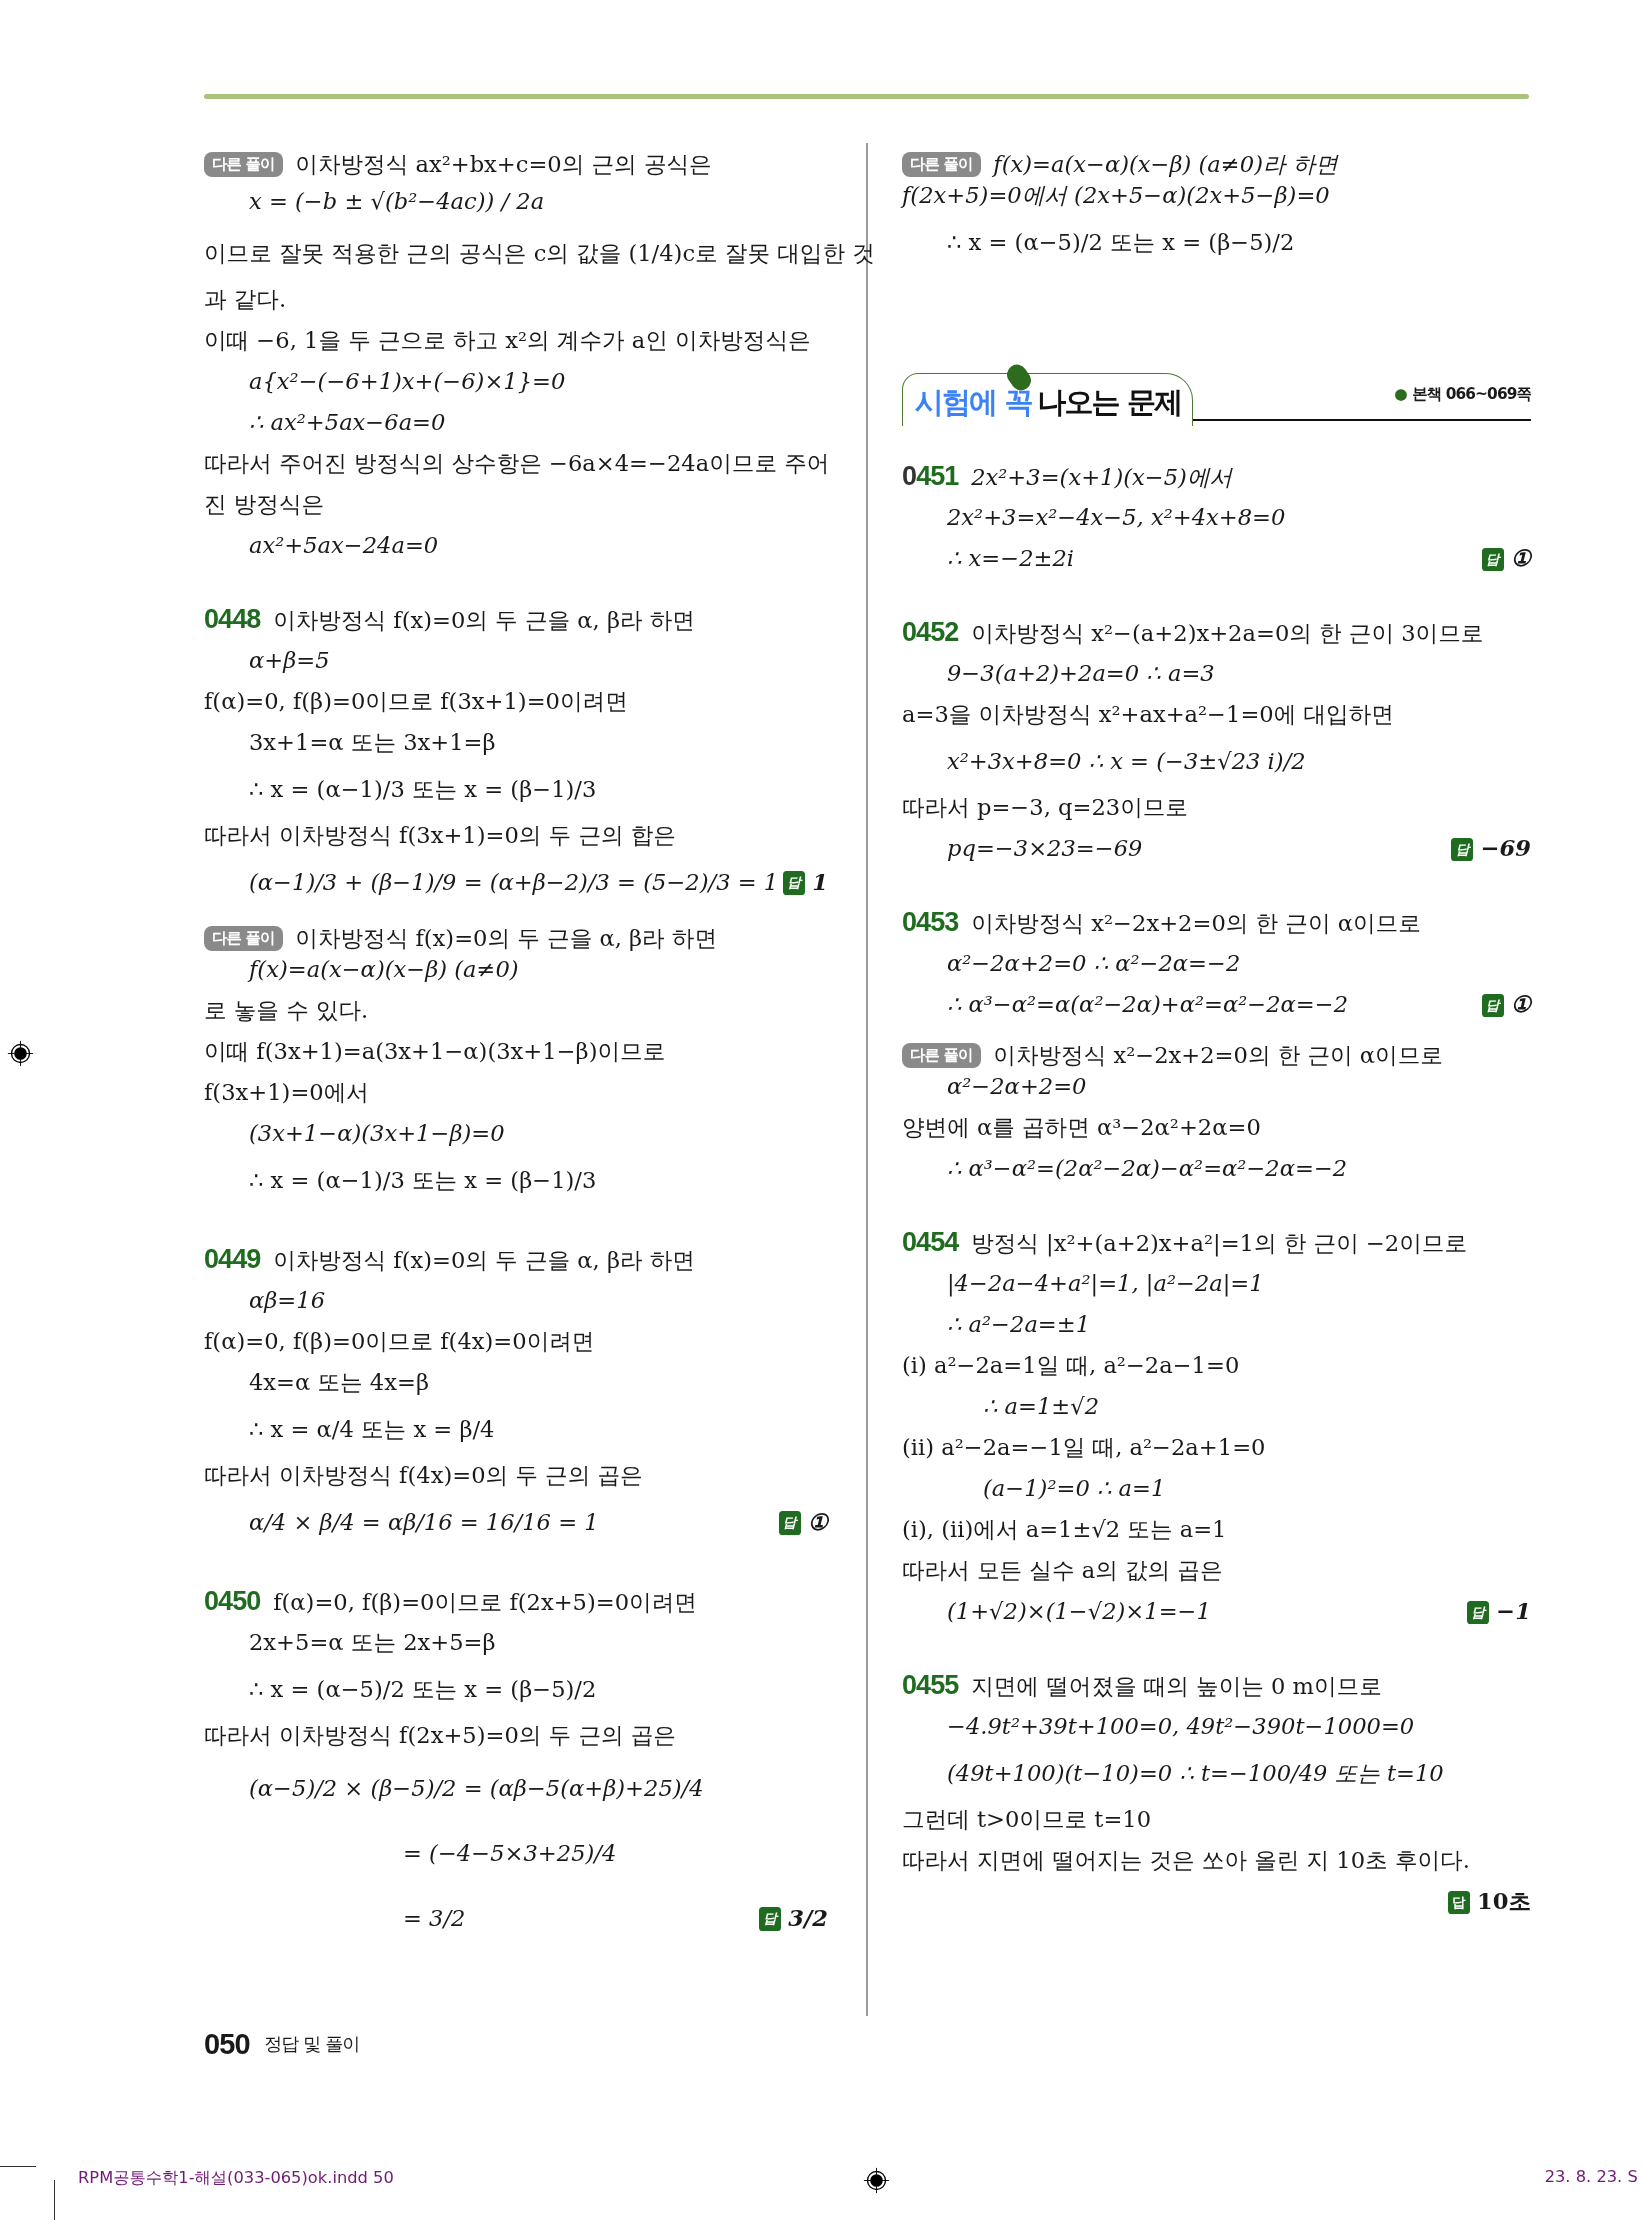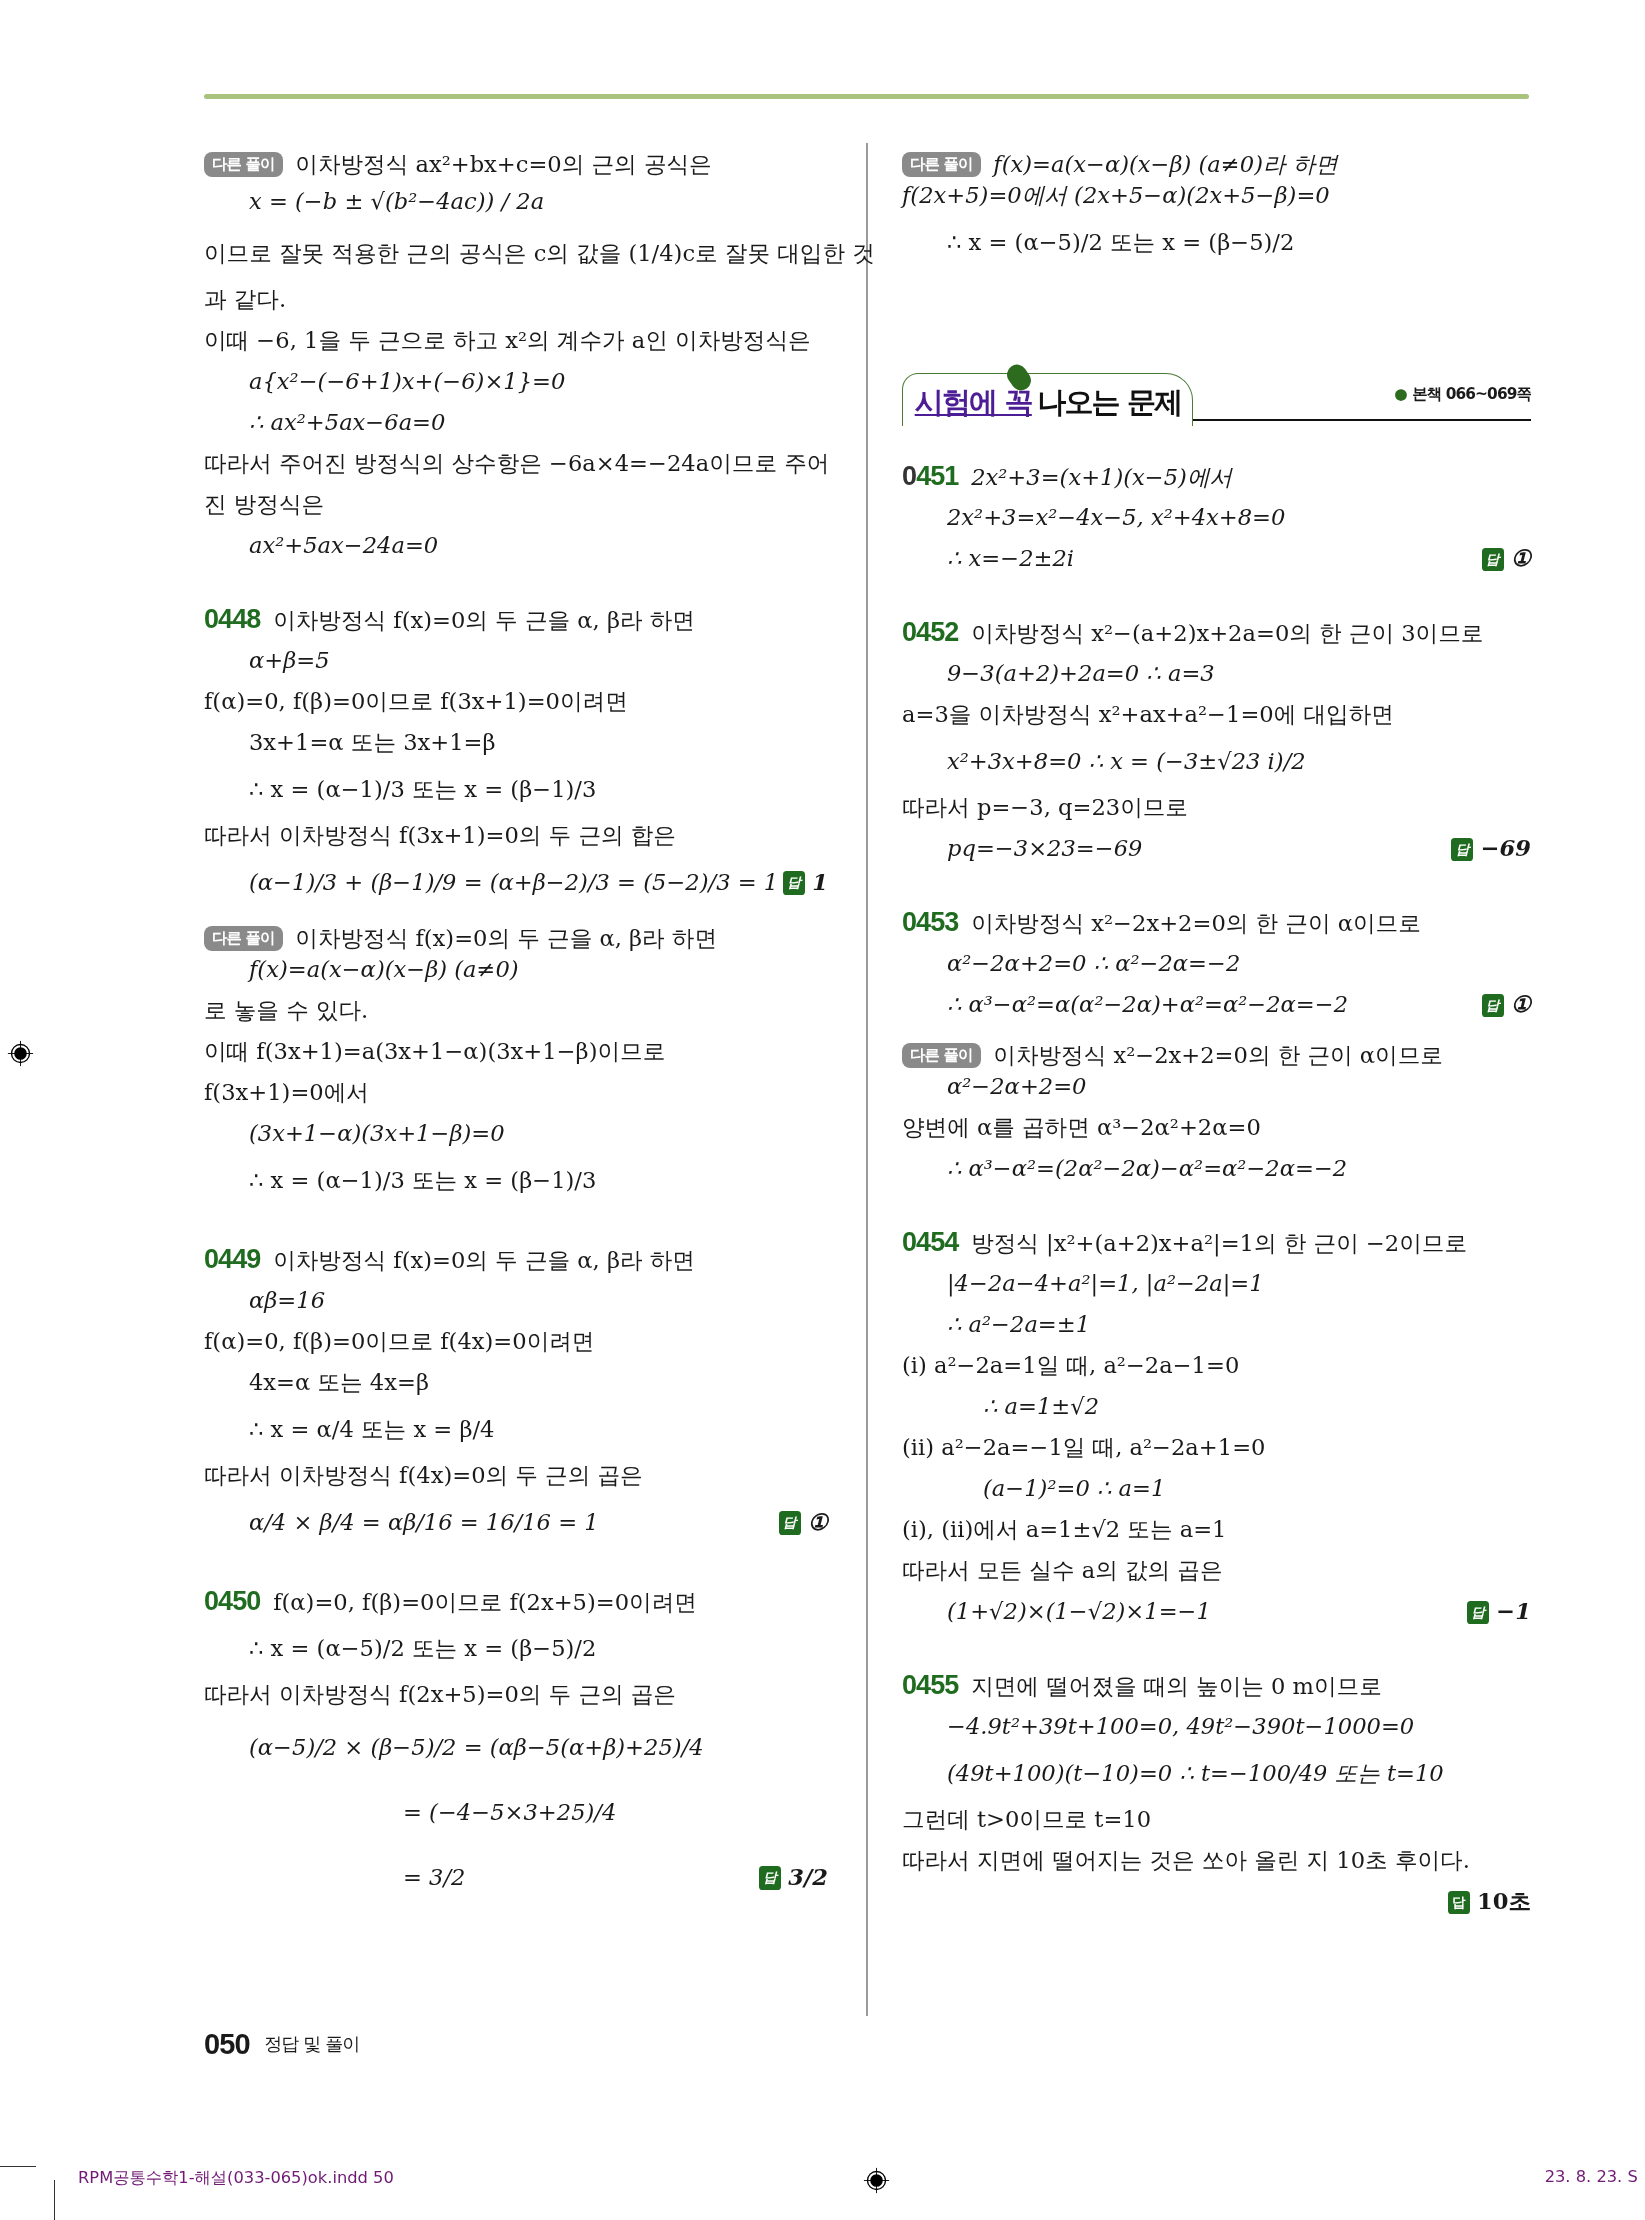--- a/index.html
+++ b/index.html
@@ -21,21 +21,21 @@
   .badge { display:inline-block; background:#8a8a8a; color:#fff; font-family:"DejaVu Sans",sans-serif; font-weight:bold; font-size:15.4px;
            line-height:25px; height:25px; padding:0 8.1px; border-radius:8.1px; margin-right:12.7px; vertical-align:2.7px; letter-spacing:-0.9px;margin-top:18px; }
   .ans { position:absolute; right:0; top:0; font-weight:bold; font-size:22.6px; }
   .ans-icon { display:inline-block; background:#1f6b1f; color:#fff; font-family:"DejaVu Sans",sans-serif; font-size:13.6px; font-weight:bold;
               width:22px; height:23.5px; line-height:23.5px; text-align:center; border-radius:3.6px; margin-right:7.2px; vertical-align:2.7px; }
   .gap { height:33px; }
   .section-head { position:relative; height:72px; margin-top:100px; margin-bottom:16.3px; }
   .section-tab { position:absolute; left:0; top:5.4px; height:52px; width:289px; border:1.8px solid #4a7a34; border-bottom:none; border-right-width:1.8px;
                  border-radius:16.3px 27px 0 0; }
   .section-title { position:absolute; left:12.7px; top:14.5px; font-family:"DejaVu Sans",sans-serif; font-weight:bold; font-size:29px; letter-spacing:-1.8px; }
-  .section-title .g { color:#4c1d95;text-decoration:underline; }
+  .section-title .g { color:#3b82f6; }
   .section-title .b { color:#111; margin-left:5.4px; }
   .pill { position:absolute; left:107px; top:-3.6px; width:20px; height:27px; background:#2d6b1f; border-radius:10px; transform:rotate(-35deg); }
   .section-rule { position:absolute; left:291px; right:0; top:51px; height:1.8px; background:#111; }
   .section-ref { position:absolute; right:0; top:16.3px; font-family:"DejaVu Sans",sans-serif; font-size:15.4px; font-weight:bold; letter-spacing:-0.9px; }
   .section-ref .dot { color:#2d6b1f; margin-right:5.4px; }
   .footer-pg { position:absolute; left:204px; top:2028px; font-family:"Liberation Sans",sans-serif; font-size:29px; font-weight:bold; letter-spacing:-0.9px; }
   .footer-pg .t { font-family:"DejaVu Sans",sans-serif; font-size:18px; font-weight:normal; margin-left:14.5px; vertical-align:3.6px; }
   .slug { position:absolute; top:2167px; font-family:"DejaVu Sans",sans-serif; font-size:16.3px; color:#701a75; }
   .reg-mark { position:absolute; width:27px; height:27px; }
   .crop-h { position:absolute; left:0; top:2166px; width:36px; height:0.9px; background:#333; }
@@ -96,20 +96,21 @@
     <div class="line tall indent math">
       <span>α/4 × β/4 = αβ/16 = 16/16 = 1</span>
       <span class="ans"><span class="ans-icon">답</span><span>①</span></span>
     </div>
   </div>
 
   <div class="gap"></div>
 
   <div>
     <div class="line"><span class="num">0450</span><span>f(α)=0, f(β)=0이므로 f(2x+5)=0이려면</span></div>
+    <div class="line indent">2x+5=α 또는 2x+5=β</div>
     <div class="line tall indent">∴ x = (α−5)/2 또는 x = (β−5)/2</div>
     <div class="line">따라서 이차방정식 f(2x+5)=0의 두 근의 곱은</div>
     <div class="line xtall indent math">(α−5)/2 × (β−5)/2 = (αβ−5(α+β)+25)/4</div>
     <div class="line xtall indent2 math" style="padding-left:199px">= (−4−5×3+25)/4</div>
     <div class="line xtall math" style="padding-left:199px">
       <span>= 3/2</span>
       <span class="ans"><span class="ans-icon">답</span><span>3/2</span></span>
     </div>
   </div>
 </div>

